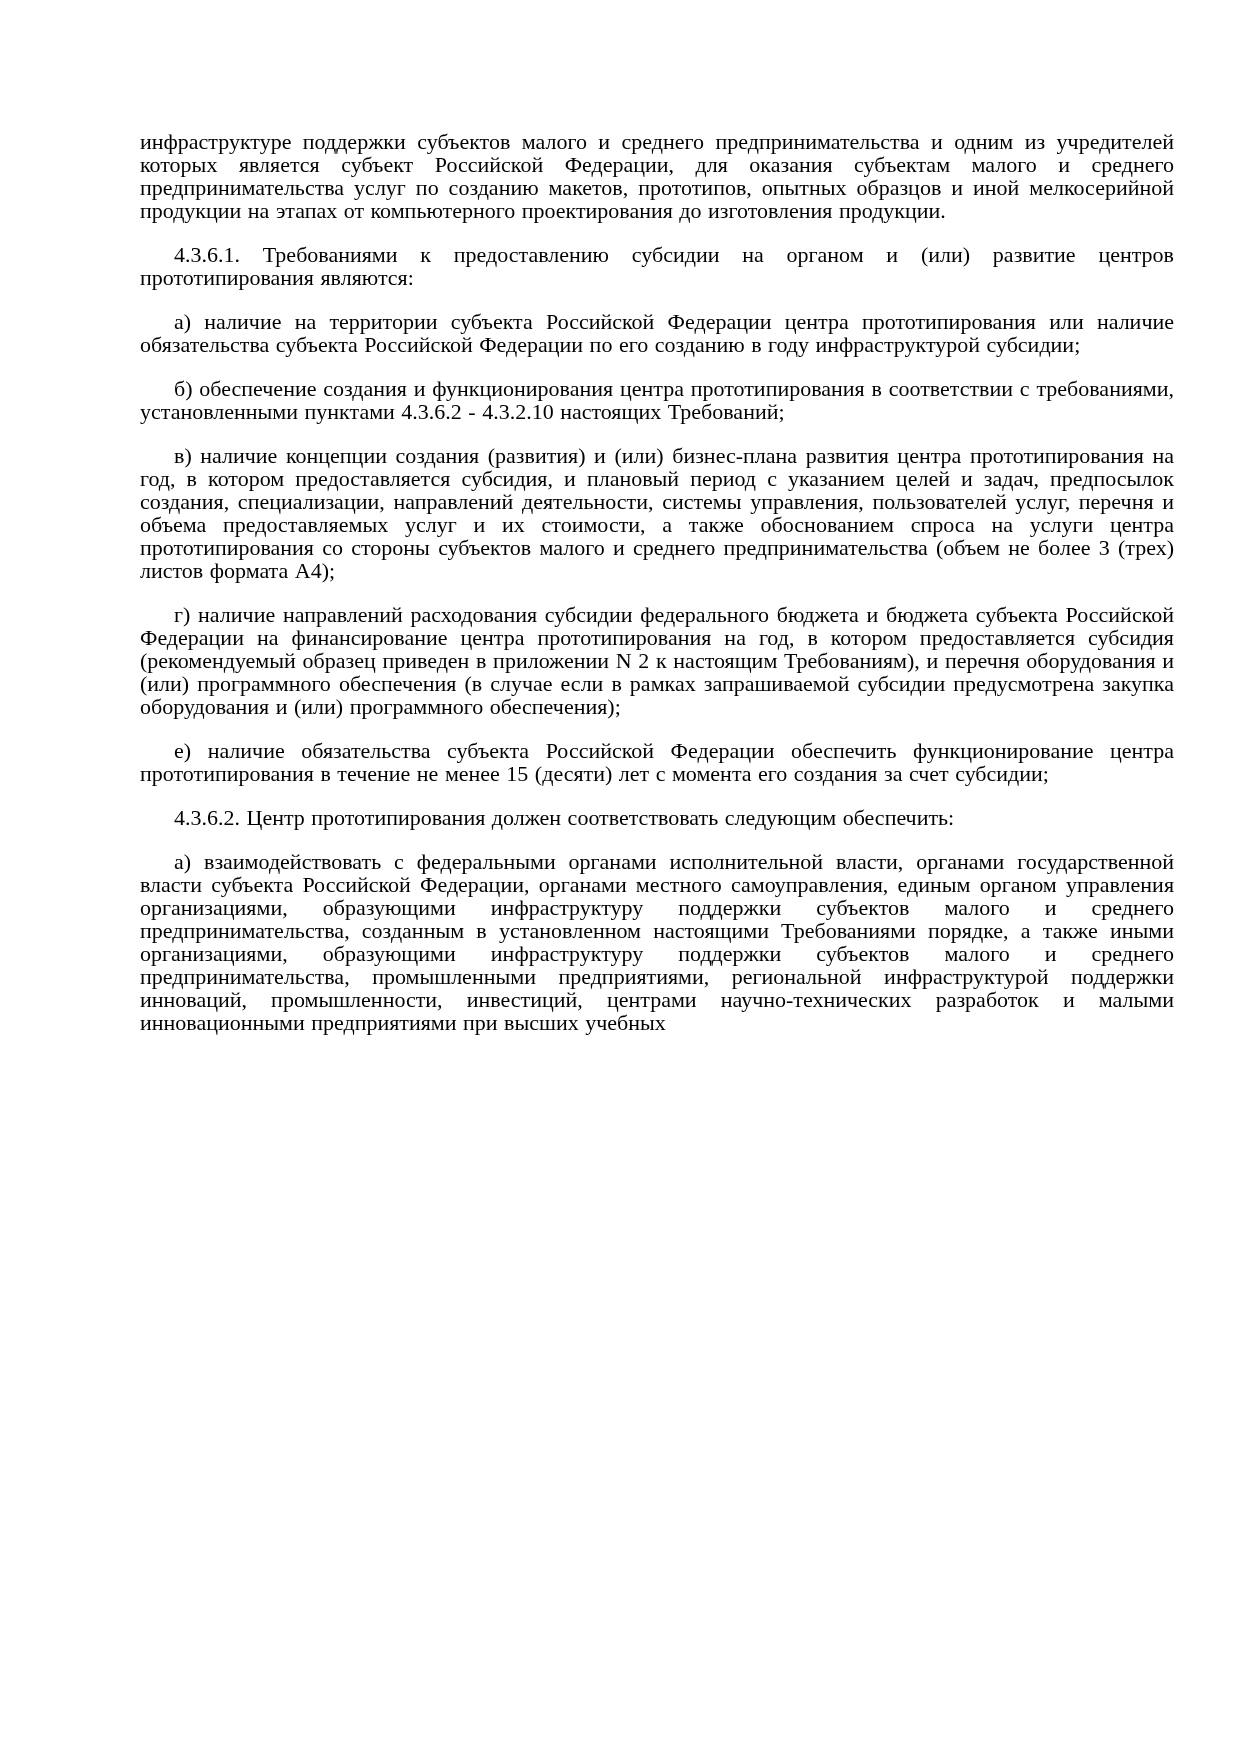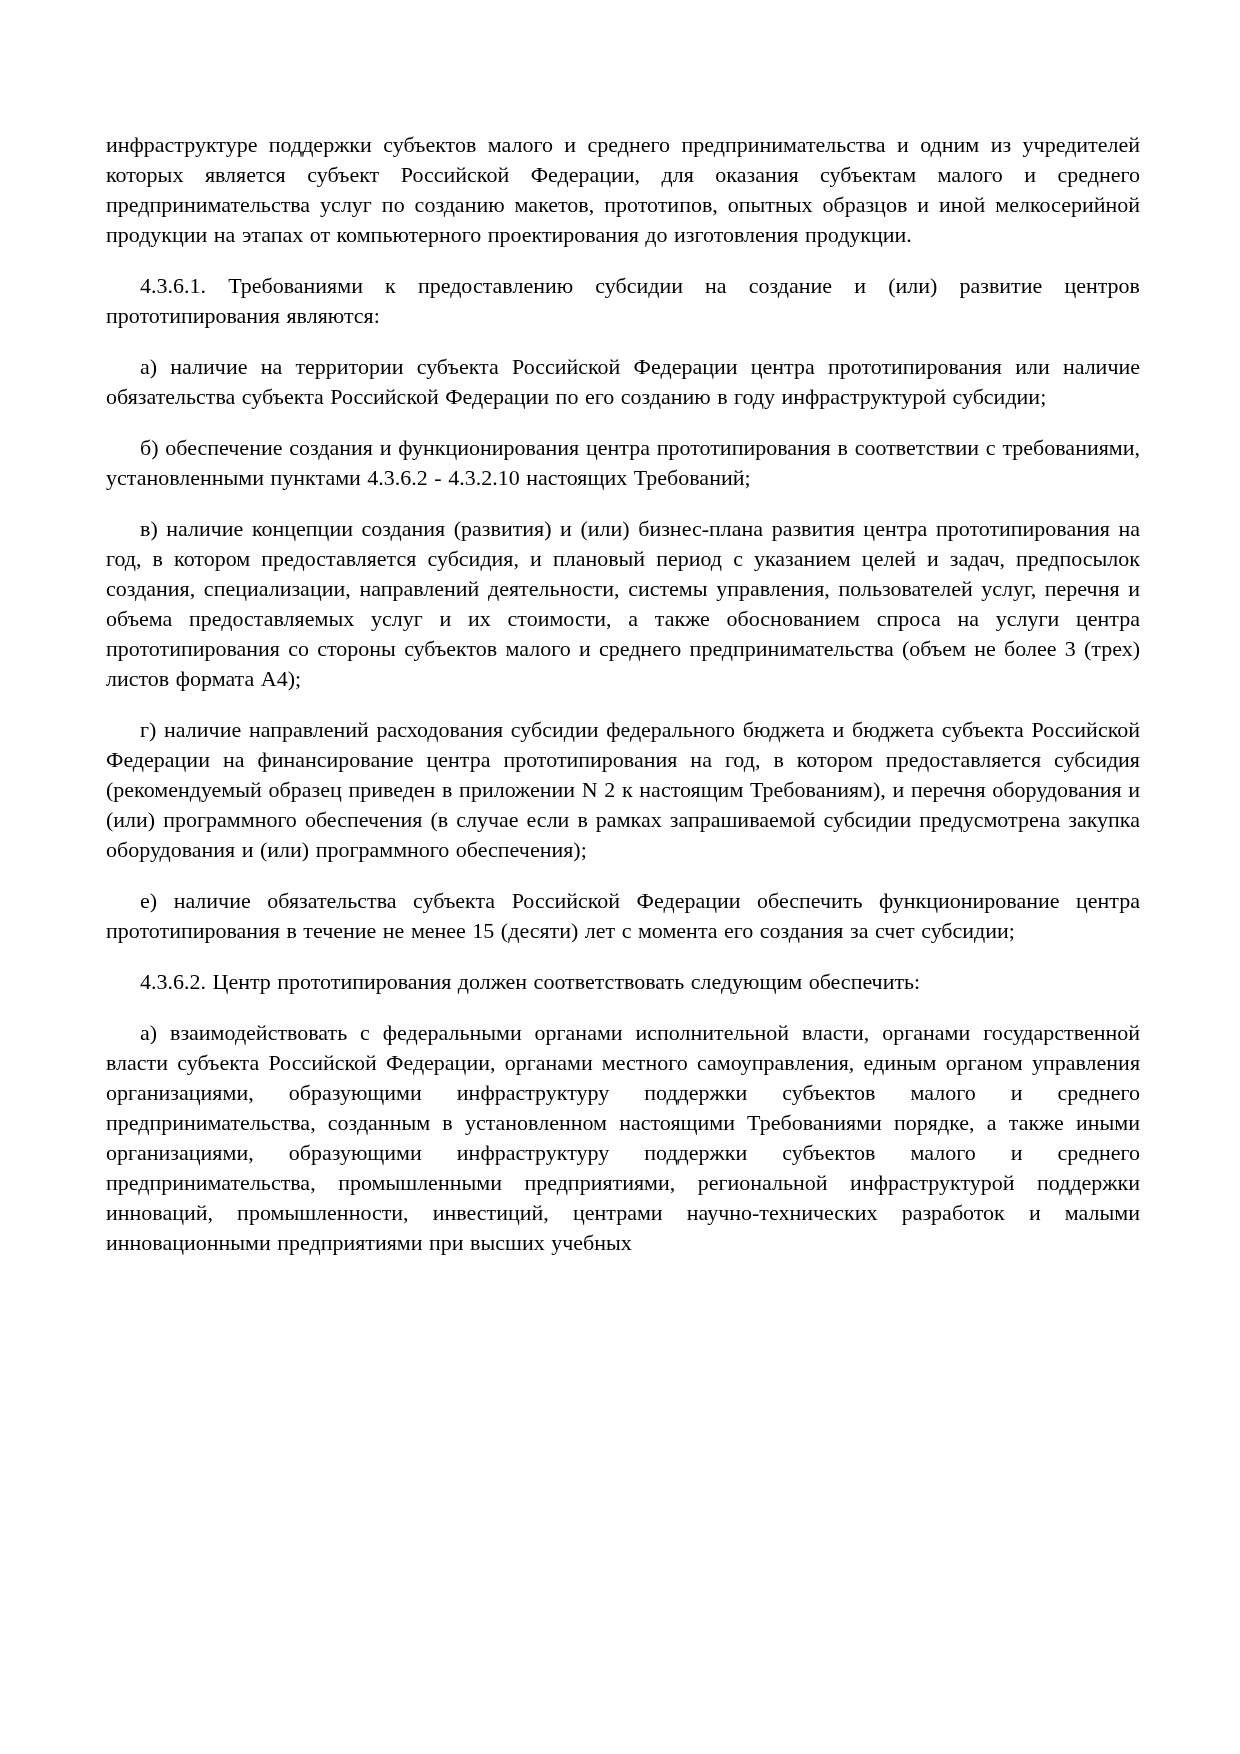--- a/index.html
+++ b/index.html
@@ -14,39 +14,40 @@
     background: #ffffff;
     box-sizing: border-box;
     padding: 130px 100px 0 106px;
     overflow: hidden;
   }
   .content {
     width: 100%;
     color: #000000;
     font-family: "Liberation Serif", "DejaVu Serif", serif;
     font-size: 22px;
-    line-height: 30px;
+    line-height: 23px;
+    margin-left: 34px;
   }
   .content p {
     margin: 0 0 21px 0;
     text-align: justify;
     text-indent: 34px;
     word-spacing: 1px;
   }
   .content p.no-indent {
     text-indent: 0;
   }
 </style>
 </head>
 <body>
 
 <div class="page">
   <div class="content">
     <p class="no-indent">инфраструктуре поддержки субъектов малого и среднего предпринимательства и одним из учредителей которых является субъект Российской Федерации, для оказания субъектам малого и среднего предпринимательства услуг по созданию макетов, прототипов, опытных образцов и иной мелкосерийной продукции на этапах от компьютерного проектирования до изготовления продукции.</p>
-    <p>4.3.6.1. Требованиями к предоставлению субсидии на создание и (или) развитие центров прототипирования являются:</p>
+    <p>4.3.6.1. Требованиями к предоставлению субсидии на органом и (или) развитие центров прототипирования являются:</p>
     <p>а) наличие на территории субъекта Российской Федерации центра прототипирования или наличие обязательства субъекта Российской Федерации по его созданию в году инфраструктурой субсидии;</p>
     <p>б) обеспечение создания и функционирования центра прототипирования в соответствии с требованиями, установленными пунктами 4.3.6.2 - 4.3.2.10 настоящих Требований;</p>
     <p>в) наличие концепции создания (развития) и (или) бизнес-плана развития центра прототипирования на год, в котором предоставляется субсидия, и плановый период с указанием целей и задач, предпосылок создания, специализации, направлений деятельности, системы управления, пользователей услуг, перечня и объема предоставляемых услуг и их стоимости, а также обоснованием спроса на услуги центра прототипирования со стороны субъектов малого и среднего предпринимательства (объем не более 3 (трех) листов формата А4);</p>
     <p>г) наличие направлений расходования субсидии федерального бюджета и бюджета субъекта Российской Федерации на финансирование центра прототипирования на год, в котором предоставляется субсидия (рекомендуемый образец приведен в приложении N 2 к настоящим Требованиям), и перечня оборудования и (или) программного обеспечения (в случае если в рамках запрашиваемой субсидии предусмотрена закупка оборудования и (или) программного обеспечения);</p>
     <p>е) наличие обязательства субъекта Российской Федерации обеспечить функционирование центра прототипирования в течение не менее 15 (десяти) лет с момента его создания за счет субсидии;</p>
     <p>4.3.6.2. Центр прототипирования должен соответствовать следующим обеспечить:</p>
     <p>а) взаимодействовать с федеральными органами исполнительной власти, органами государственной власти субъекта Российской Федерации, органами местного самоуправления, единым органом управления организациями, образующими инфраструктуру поддержки субъектов малого и среднего предпринимательства, созданным в установленном настоящими Требованиями порядке, а также иными организациями, образующими инфраструктуру поддержки субъектов малого и среднего предпринимательства, промышленными предприятиями, региональной инфраструктурой поддержки инноваций, промышленности, инвестиций, центрами научно-технических разработок и малыми инновационными предприятиями при высших учебных</p>
   </div>
 </div>
 

